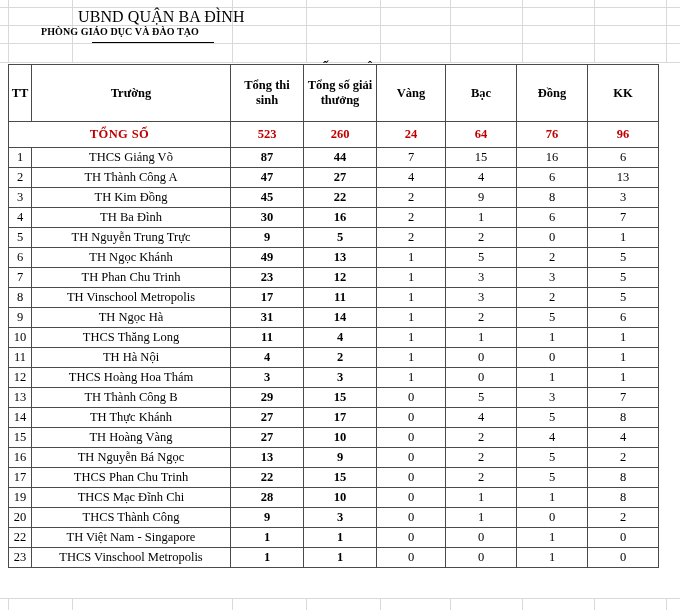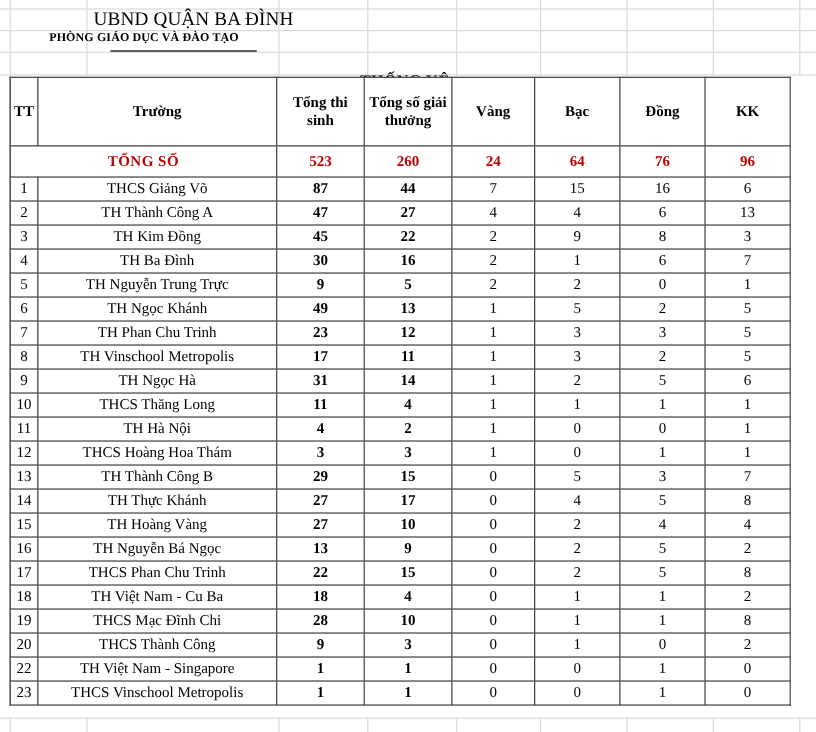--- a/index.html
+++ b/index.html
@@ -387,30 +387,20 @@
         <td class="cell-tt">17</td>
         <td class="cell-school">THCS Phan Chu Trinh</td>
         <td class="cell-num-strong">22</td>
         <td class="cell-num-strong">15</td>
         <td class="cell-num">0</td>
         <td class="cell-num">2</td>
         <td class="cell-num">5</td>
         <td class="cell-num">8</td>
       </tr>
       <tr class="data-row">
-        <td class="cell-tt">18</td>
-        <td class="cell-school">TH Việt Nam - Cu Ba</td>
-        <td class="cell-num-strong">18</td>
-        <td class="cell-num-strong">4</td>
-        <td class="cell-num">0</td>
-        <td class="cell-num">1</td>
-        <td class="cell-num">1</td>
-        <td class="cell-num">2</td>
-      </tr>
-      <tr class="data-row">
         <td class="cell-tt">19</td>
         <td class="cell-school">THCS Mạc Đĩnh Chi</td>
         <td class="cell-num-strong">28</td>
         <td class="cell-num-strong">10</td>
         <td class="cell-num">0</td>
         <td class="cell-num">1</td>
         <td class="cell-num">1</td>
         <td class="cell-num">8</td>
       </tr>
       <tr class="data-row">

